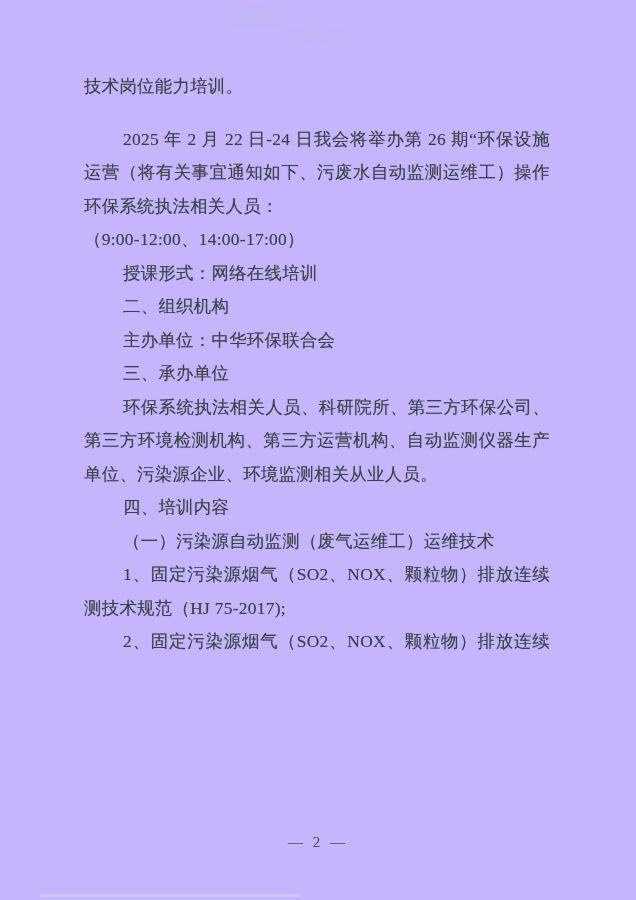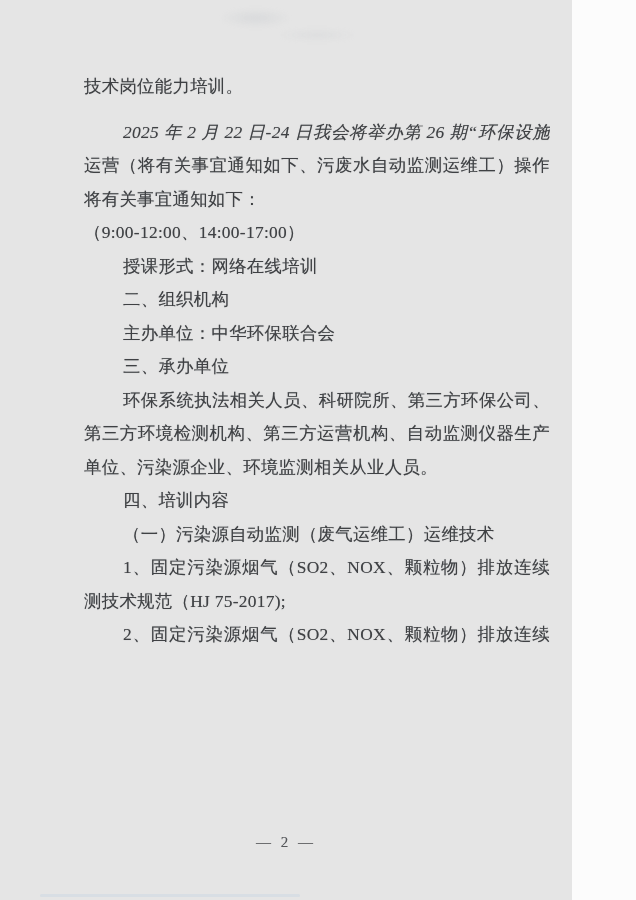--- a/index.html
+++ b/index.html
@@ -6,23 +6,23 @@
     margin: 0;
     padding: 0;
     width: 636px;
     height: 900px;
     background: #fcfcfc;
     overflow: hidden;
     font-family: "Liberation Serif", "DejaVu Serif", serif;
   }
   .page {
     position: relative;
-    width: 572px;
+    width: 636px;
     height: 900px;
-    background: #e5e5e5;
+    background: #c4b5fd;
   }
   .doc {
     position: absolute;
     top: 70px;
     left: 84px;
     width: 466px;
     color: #3f4144;
     font-size: 17.4px;
     letter-spacing: 0.3px;
     text-shadow: 0 0 0.7px rgba(90,92,96,0.55);
@@ -32,21 +32,21 @@
     line-height: 33.5px;
     white-space: normal;
     overflow: hidden;
     text-align: left;
   }
   .line.indent { text-indent: 39px; }
   .line.full {
     text-align: justify;
     text-align-last: justify;
   }
-  .line.gap-top { margin-top: 12px; font-style: italic; }
+  .line.gap-top { margin-top: 19px; }
   .footer {
     position: absolute;
     top: 834px;
     left: 0;
     width: 100%;
     text-align: center;
     color: #55575a;
     font-size: 15px;
     letter-spacing: 3px;
     text-shadow: 0 0 0.6px rgba(90,92,96,0.5);
@@ -80,21 +80,21 @@
 
 <div class="page">
 
   <div class="smudge-top-1"></div>
   <div class="smudge-top-2"></div>
 
   <div class="doc">
     <div class="line">技术岗位能力培训。</div>
     <div class="line indent full gap-top">2025 年 2 月 22 日-24 日我会将举办第 26 期“环保设施</div>
     <div class="line full">运营（将有关事宜通知如下、污废水自动监测运维工）操作</div>
-    <div class="line">将有关事宜通知如下：</div>
+    <div class="line">环保系统执法相关人员：</div>
     <div class="line">（9:00-12:00、14:00-17:00）</div>
     <div class="line indent">授课形式：网络在线培训</div>
     <div class="line indent">二、组织机构</div>
     <div class="line indent">主办单位：中华环保联合会</div>
     <div class="line indent">三、承办单位</div>
     <div class="line indent full">环保系统执法相关人员、科研院所、第三方环保公司、</div>
     <div class="line full">第三方环境检测机构、第三方运营机构、自动监测仪器生产</div>
     <div class="line">单位、污染源企业、环境监测相关从业人员。</div>
     <div class="line indent">四、培训内容</div>
     <div class="line indent">（一）污染源自动监测（废气运维工）运维技术</div>

